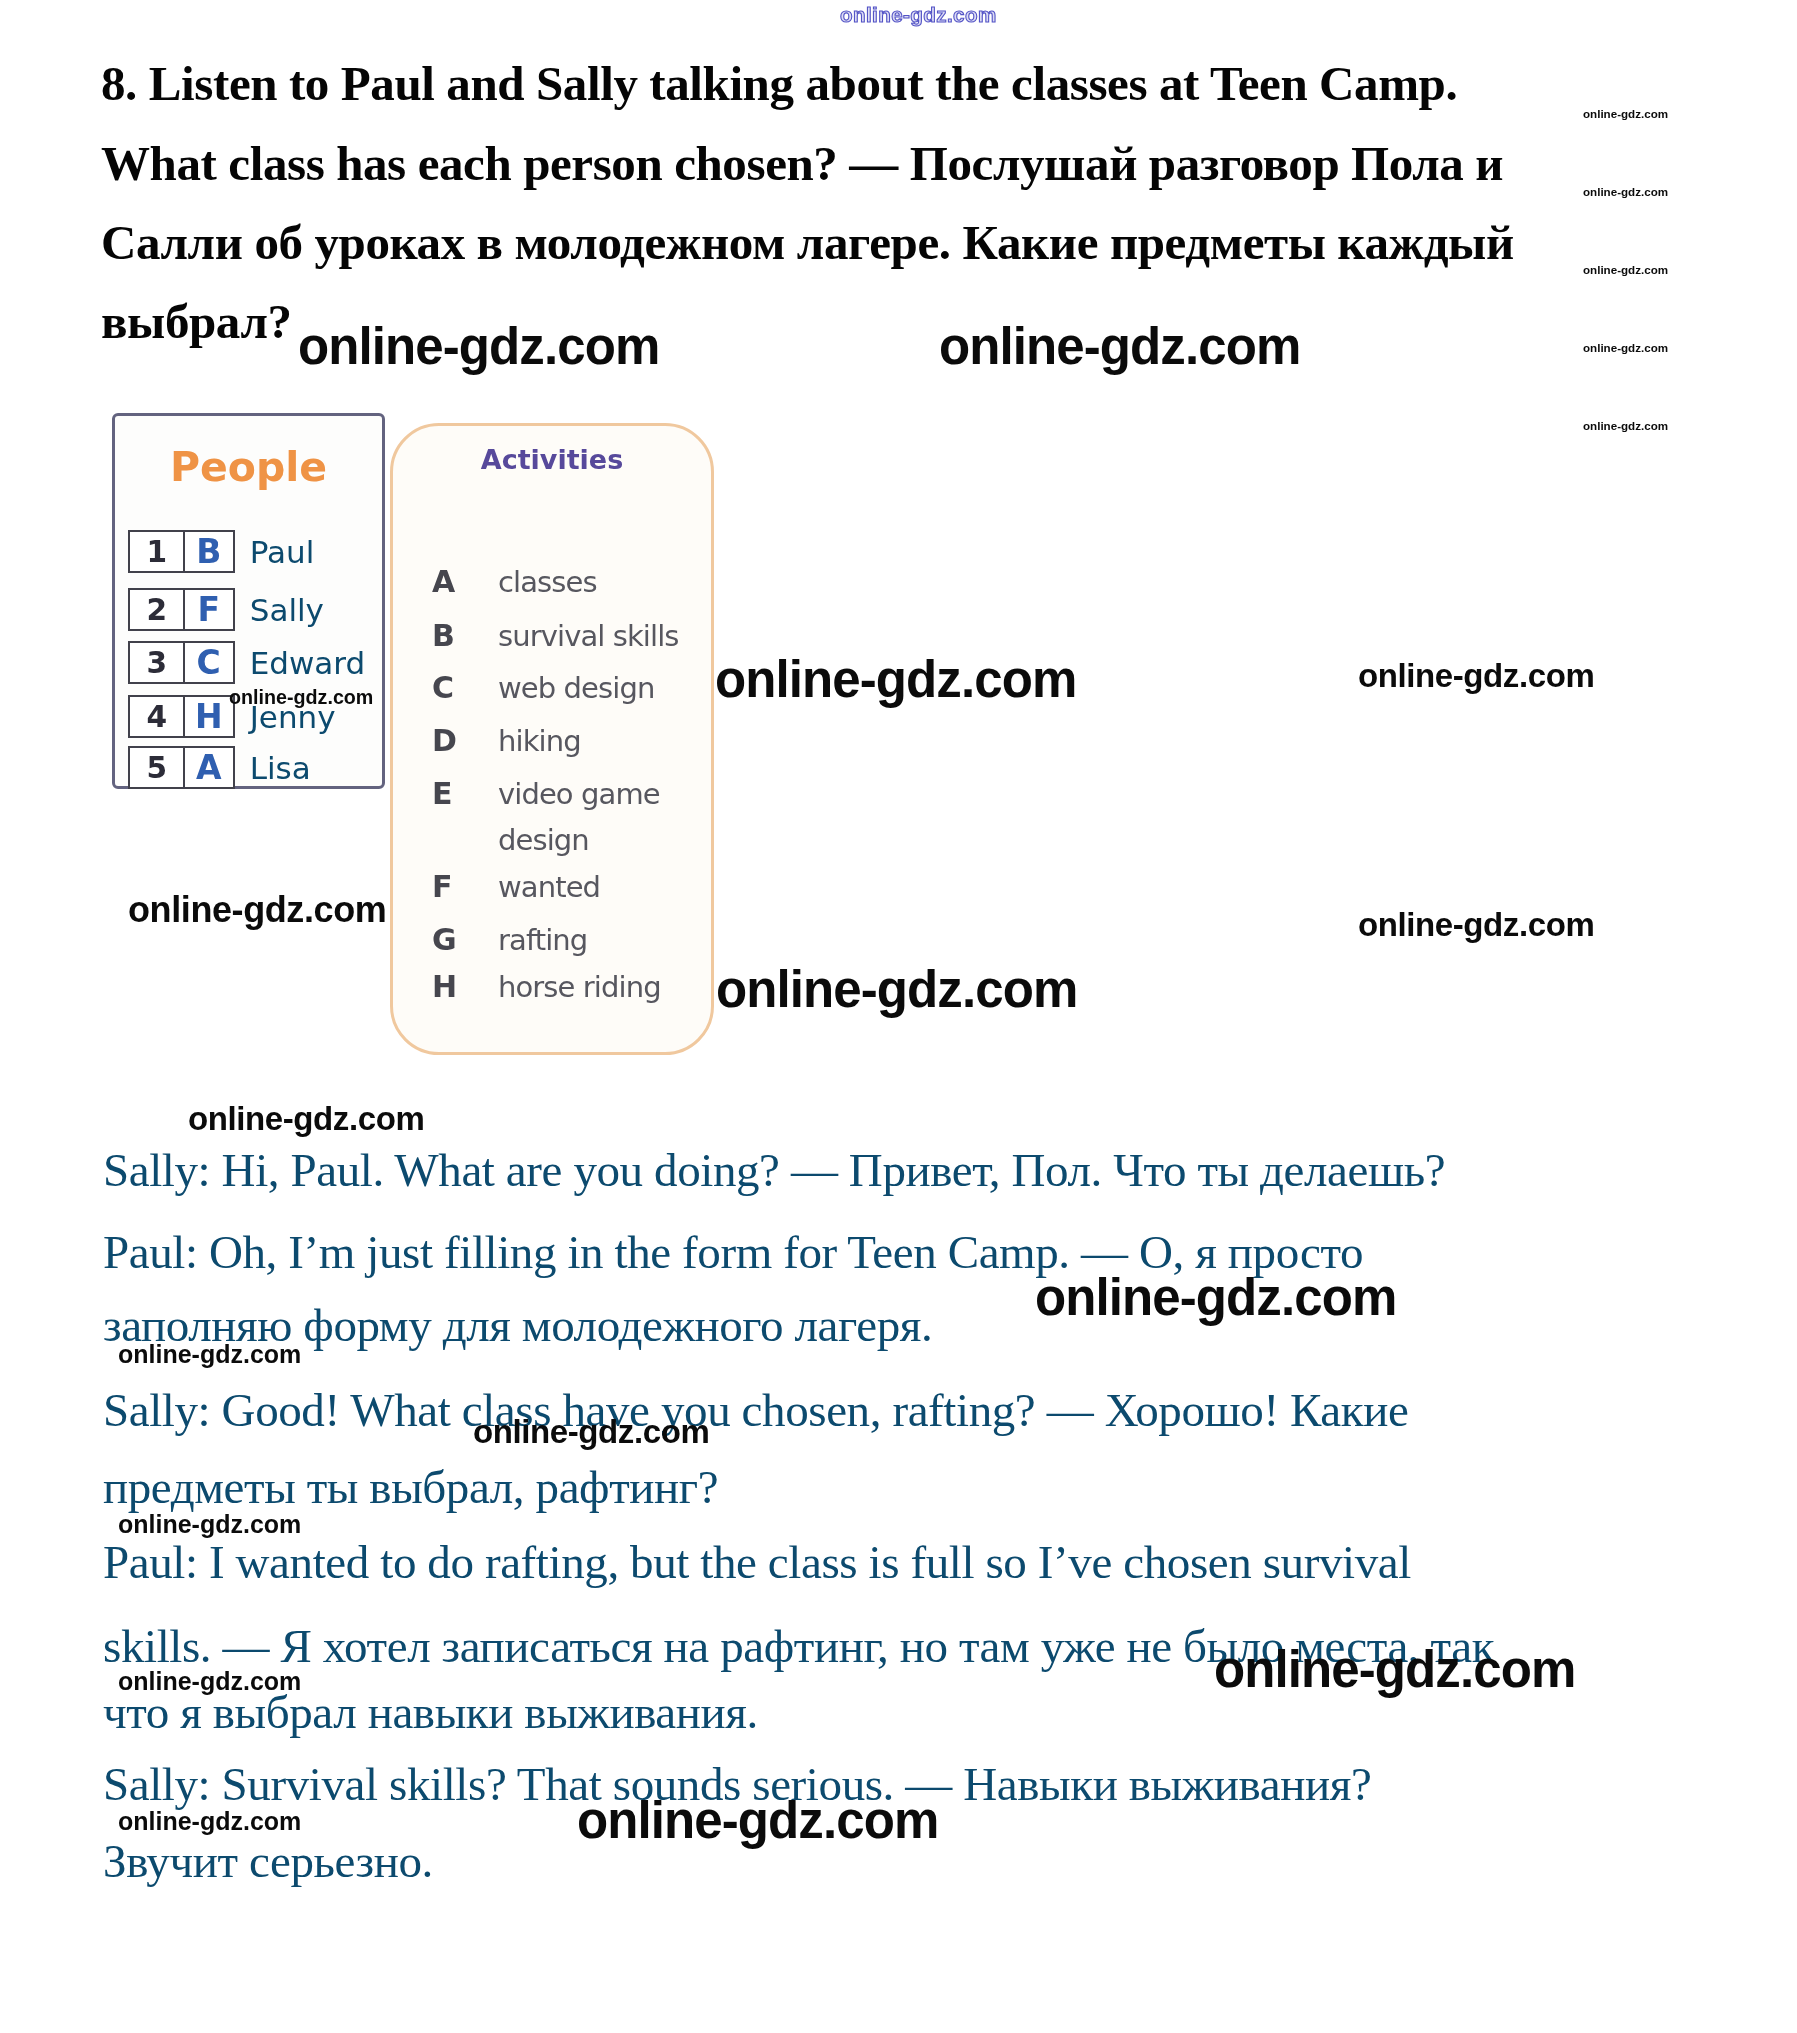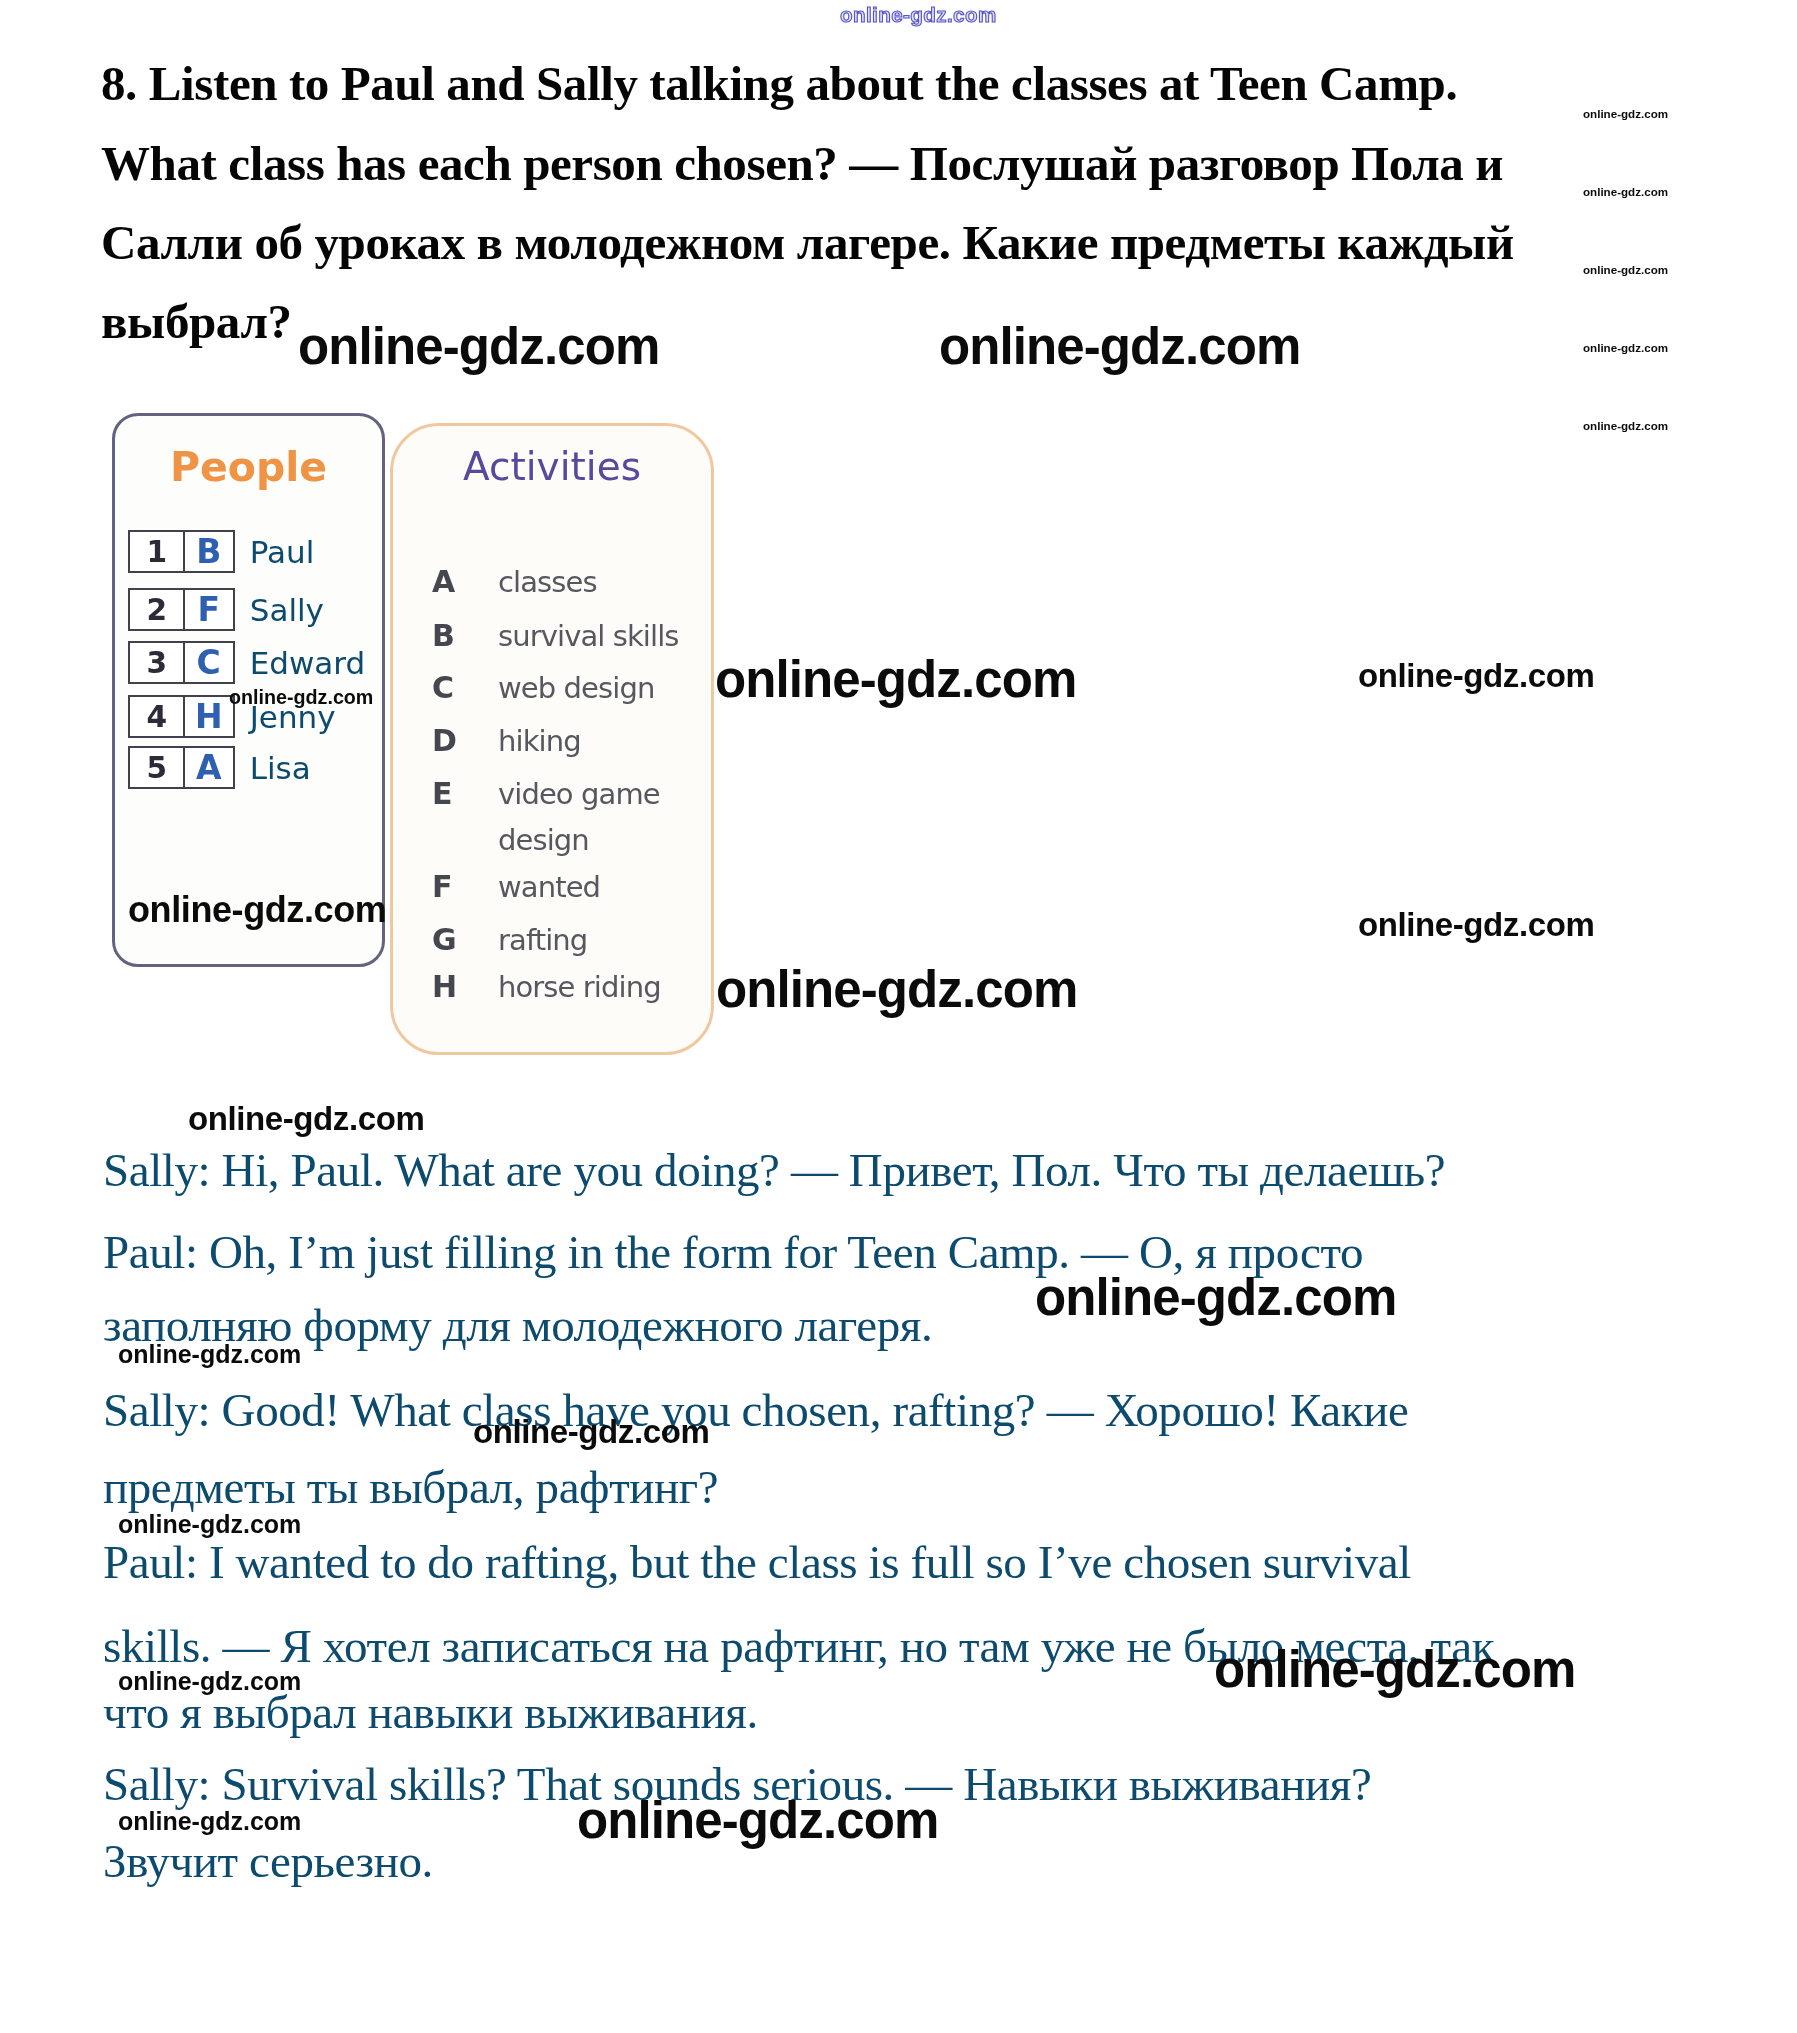--- a/index.html
+++ b/index.html
@@ -14,22 +14,22 @@
     letter-spacing:-0.4px;color:#050505;line-height:1.15;
   }
   
   .d-line{
     position:absolute;left:103px;white-space:nowrap;
     font-family:"Liberation Serif",serif;font-size:47px;font-weight:400;
     letter-spacing:-0.4px;color:#0c4a6e;line-height:1.1;
   }
   
   .people-box{
-    position:absolute;left:112px;top:413px;width:273px;height:554px;
-    border:3.1px solid #63637f;border-radius:26px;background:#fdfdfc;z-index:5;
+    position:absolute;left:112px;top:413px;width:273px;height:376px;
+    border:3.1px solid #63637f;border-radius:6px;background:#fdfdfc;z-index:5;
     box-sizing:border-box;
   }
   .people-title{
     position:absolute;top:27px;left:0;width:100%;text-align:center;
     font-family:"DejaVu Sans",sans-serif;font-weight:bold;font-size:41px;color:#ef9345;
   }
   .p-row{position:absolute;left:13.4px;display:flex;align-items:center;height:43px;}
   .cell{
     box-sizing:border-box;height:43px;display:flex;align-items:center;justify-content:center;
     border:2.7px solid #41414b;background:#ffffff;
@@ -42,21 +42,21 @@
     font-weight:500;color:#0c4a6e;
   }
   
   .activities-box{
     position:absolute;left:390px;top:423px;width:324px;height:632px;
     border:3.1px solid #f0c89e;border-radius:49px;background:#fefcf8;z-index:4;
     box-sizing:border-box;
   }
   .activities-title{
     position:absolute;top:18px;left:0;width:100%;text-align:center;
-    font-family:"DejaVu Sans",sans-serif;font-weight:normal;font-size:39px;color:#57499b;
+    font-family:"DejaVu Sans",sans-serif;font-weight:bold;font-size:27px;color:#57499b;
   }
   .a-row{position:absolute;left:39px;display:flex;align-items:baseline;
     font-family:"DejaVu Sans",sans-serif;}
   .a-letter{width:66px;font-weight:bold;font-size:30px;color:#46464e;}
   .a-label{font-size:29px;font-weight:500;color:#57575f;letter-spacing:-0.9px;white-space:nowrap;}
   
   .wm{
     position:absolute;white-space:nowrap;z-index:30;
     font-family:"Liberation Sans",sans-serif;font-weight:bold;color:#0b0b0b;line-height:1;
   }

